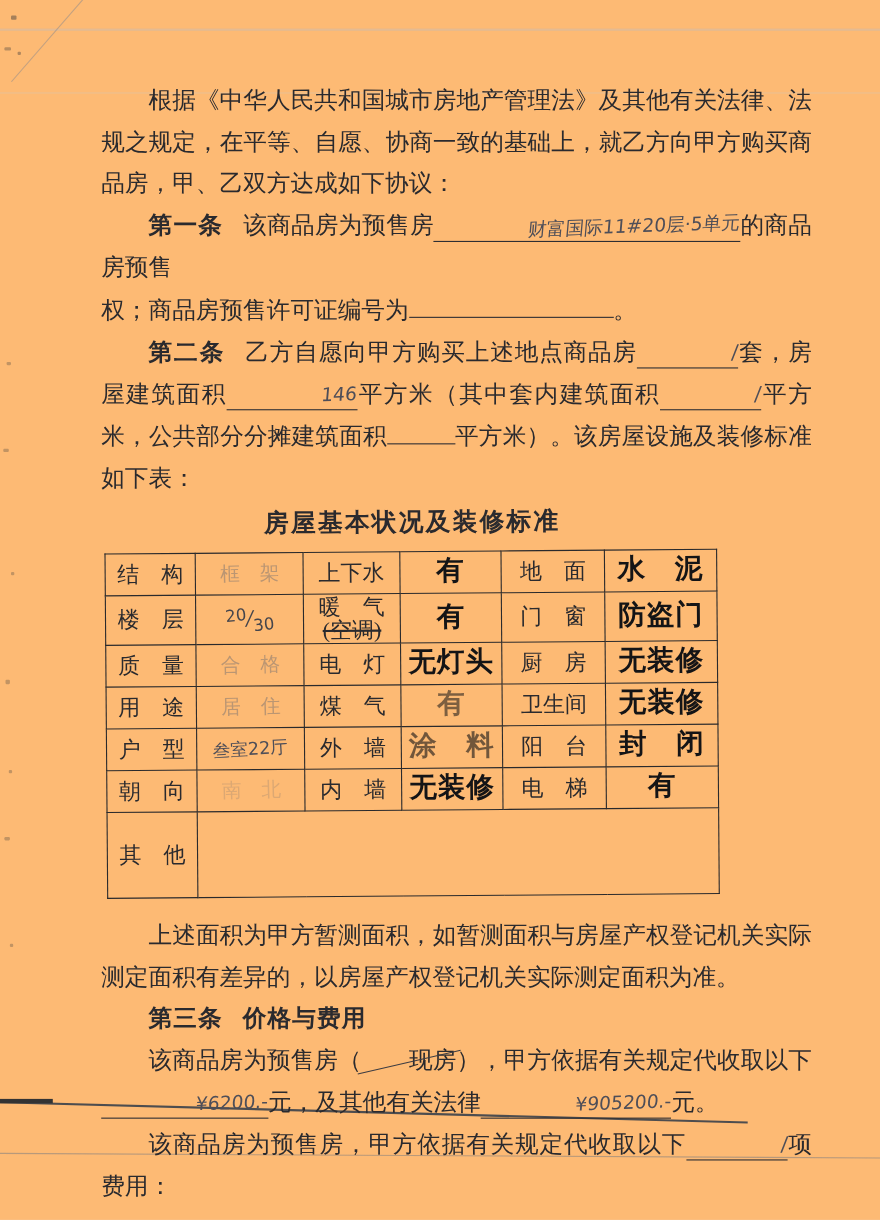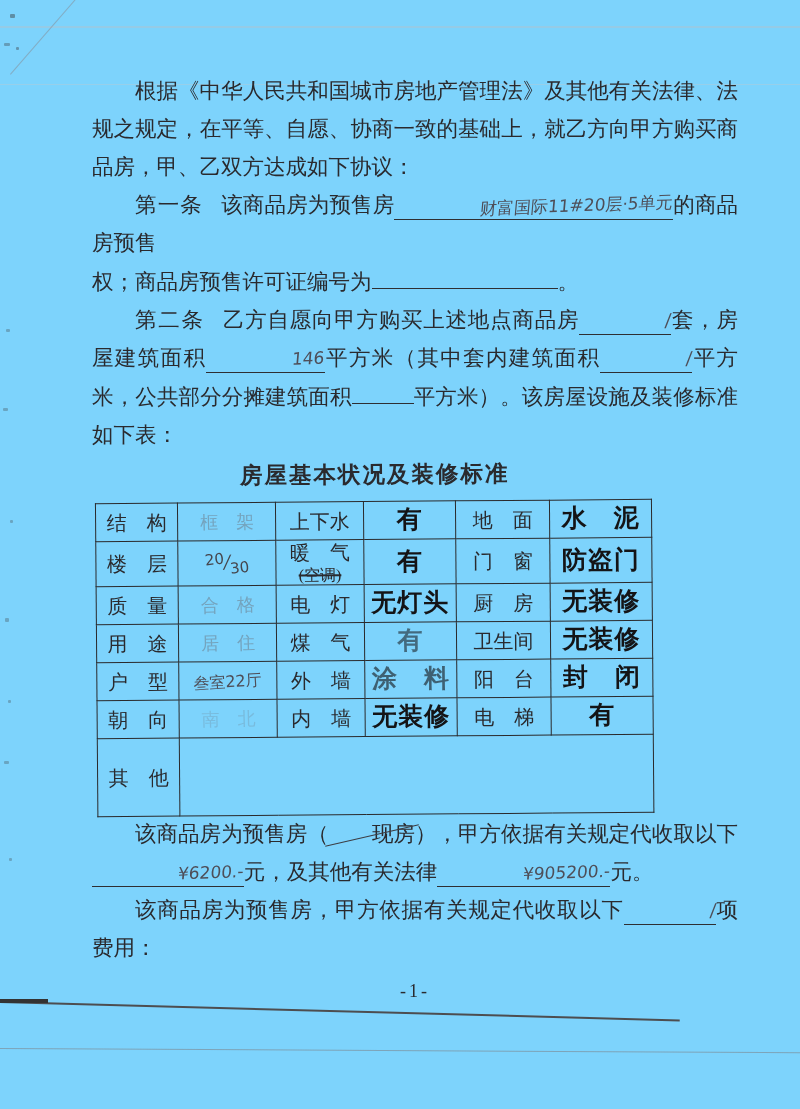--- a/index.html
+++ b/index.html
@@ -1,38 +1,38 @@
 <!DOCTYPE html>
 <html lang="zh"><head>
 <meta charset="utf-8">
 <style>
   html,body{margin:0;padding:0;background:#e8e8e6;}
   .page{
     position:relative;width:800px;height:1109px;margin:0 auto;
-    background:#7dd3fc;overflow:hidden;
+    background:#fdba74;overflow:hidden;
     font-family:"Liberation Serif", serif;color:#2a2a2e;
   }
   
   .artifact{position:absolute;pointer-events:none;}
   .hline-top1{left:0;top:26px;width:800px;height:2px;background:rgba(190,190,195,.38);}
   .hline-top2{left:0;top:84px;width:800px;height:1px;background:rgba(200,200,200,.35);}
   .diag-crease{left:10px;top:74px;width:104px;height:0;
     border-top:1.6px solid rgba(135,135,142,.5);
     transform:rotate(-49deg);transform-origin:left top;}
   .bline-a{left:-2px;top:1001px;width:682px;height:0;border-top:2px solid #4d4d4f;
     transform:rotate(1.55deg);transform-origin:left top;}
   .bline-a-cap{left:0;top:999px;width:48px;height:3.5px;background:#333;}
   .bline-b{left:0;top:1048px;width:800px;height:0;border-top:1.2px solid rgba(125,125,130,.55);
     transform:rotate(.3deg);transform-origin:left top;}
   .speck{position:absolute;background:#3a3a3c;border-radius:1px;}
   
   .content{position:absolute;left:92px;top:72px;width:646px;
     font-size:21.5px;line-height:38px;text-align:justify;}
   p{margin:0;text-indent:2em;}
-  .art-label{font-weight:normal;letter-spacing:1px;margin-right:.85em;}
+  .art-label{font-weight:bold;letter-spacing:1px;margin-right:.85em;}
   .blank{display:inline-block;border-bottom:1.6px solid #2e2e32;
     text-align:center;vertical-align:baseline;height:26px;line-height:24px;}
   .hw{font-family:"DejaVu Sans", sans-serif;color:#4e4e58;display:inline-block;
     font-size:17px;transform:rotate(-2deg) skewX(-7deg);}
   .hw-big{font-size:18px;}
   .struck{position:relative;display:inline-block;}
   .struck::after{content:"";position:absolute;left:-5px;right:-5px;top:52%;
     border-top:1.6px solid #3c3c42;transform:rotate(-13deg);}
   
   .tbl-wrap{width:560px;margin:4px 0 0 4px;transform:rotate(-.45deg);}
@@ -49,21 +49,21 @@
   .hw-cell{font-family:"DejaVu Sans", sans-serif;color:#6a6a72;opacity:.45;
     font-size:18px;transform:rotate(-1deg);display:inline-block;}
   .hw-dark{font-family:"DejaVu Sans", sans-serif;color:#4e4e58;
     font-size:16px;transform:rotate(-3deg);display:inline-block;}
   .hw-vfaint{opacity:.22;}
   .frac{font-family:"DejaVu Sans", sans-serif;color:#45454c;font-size:15px;
     display:inline-block;transform:rotate(-6deg);}
   .frac .num{vertical-align:6px;}
   .frac .slash{font-size:19px;margin:0 1px;}
   .frac .den{vertical-align:-5px;}
-  .warm-line2{font-size:16px;display:inline-block;text-decoration:line-through;
+  .warm-line2{font-size:20px;display:inline-block;text-decoration:line-through;
     text-decoration-thickness:1.5px;line-height:18px;}
   .warm-line1{display:block;line-height:20px;margin-top:2px;}
   .pagenum{text-indent:0;text-align:center;font-size:18px;letter-spacing:3px;
     margin-top:5px;font-family:"Liberation Serif", serif;}
 </style>
 </head>
 <body>
 
 <div class="page">
 
@@ -163,21 +163,25 @@
           <td><span class="stamp">有</span></td>
         </tr>
         <tr class="r-last">
           <td class="lbl">其　他</td>
           <td colspan="5"></td>
         </tr>
       </tbody>
         </table>
     </div>
 
+    <p style="margin-top:16px"><span>上述面积为甲方暂测面积，如暂测面积与房屋产权登记机关实际测定面积有差异的，以房屋产权登记机关实际测定面积为准。</span></p>
 
+    <p>
+      <span class="art-label">第三条</span><span style="font-weight:bold;letter-spacing:1px">价格与费用</span>
+    </p>
 
     <p>
       <span>该商品房为预售房（</span><span class="struck">现房</span><span>），甲方依据有关规定代收取以下</span><span class="blank" style="min-width:84px"><span class="hw">¥6200.-</span></span><span>元，及其他有关法律</span><span class="blank" style="min-width:136px"><span class="hw">¥905200.-</span></span><span>元。</span>
     </p>
 
     <p>
       <span>该商品房为预售房，甲方依据有关规定代收取以下</span><span class="blank" style="min-width:56px"><span class="hw hw-big">∕</span></span><span>项费用：</span>
     </p>
 
     <p class="pagenum">-1-</p>

